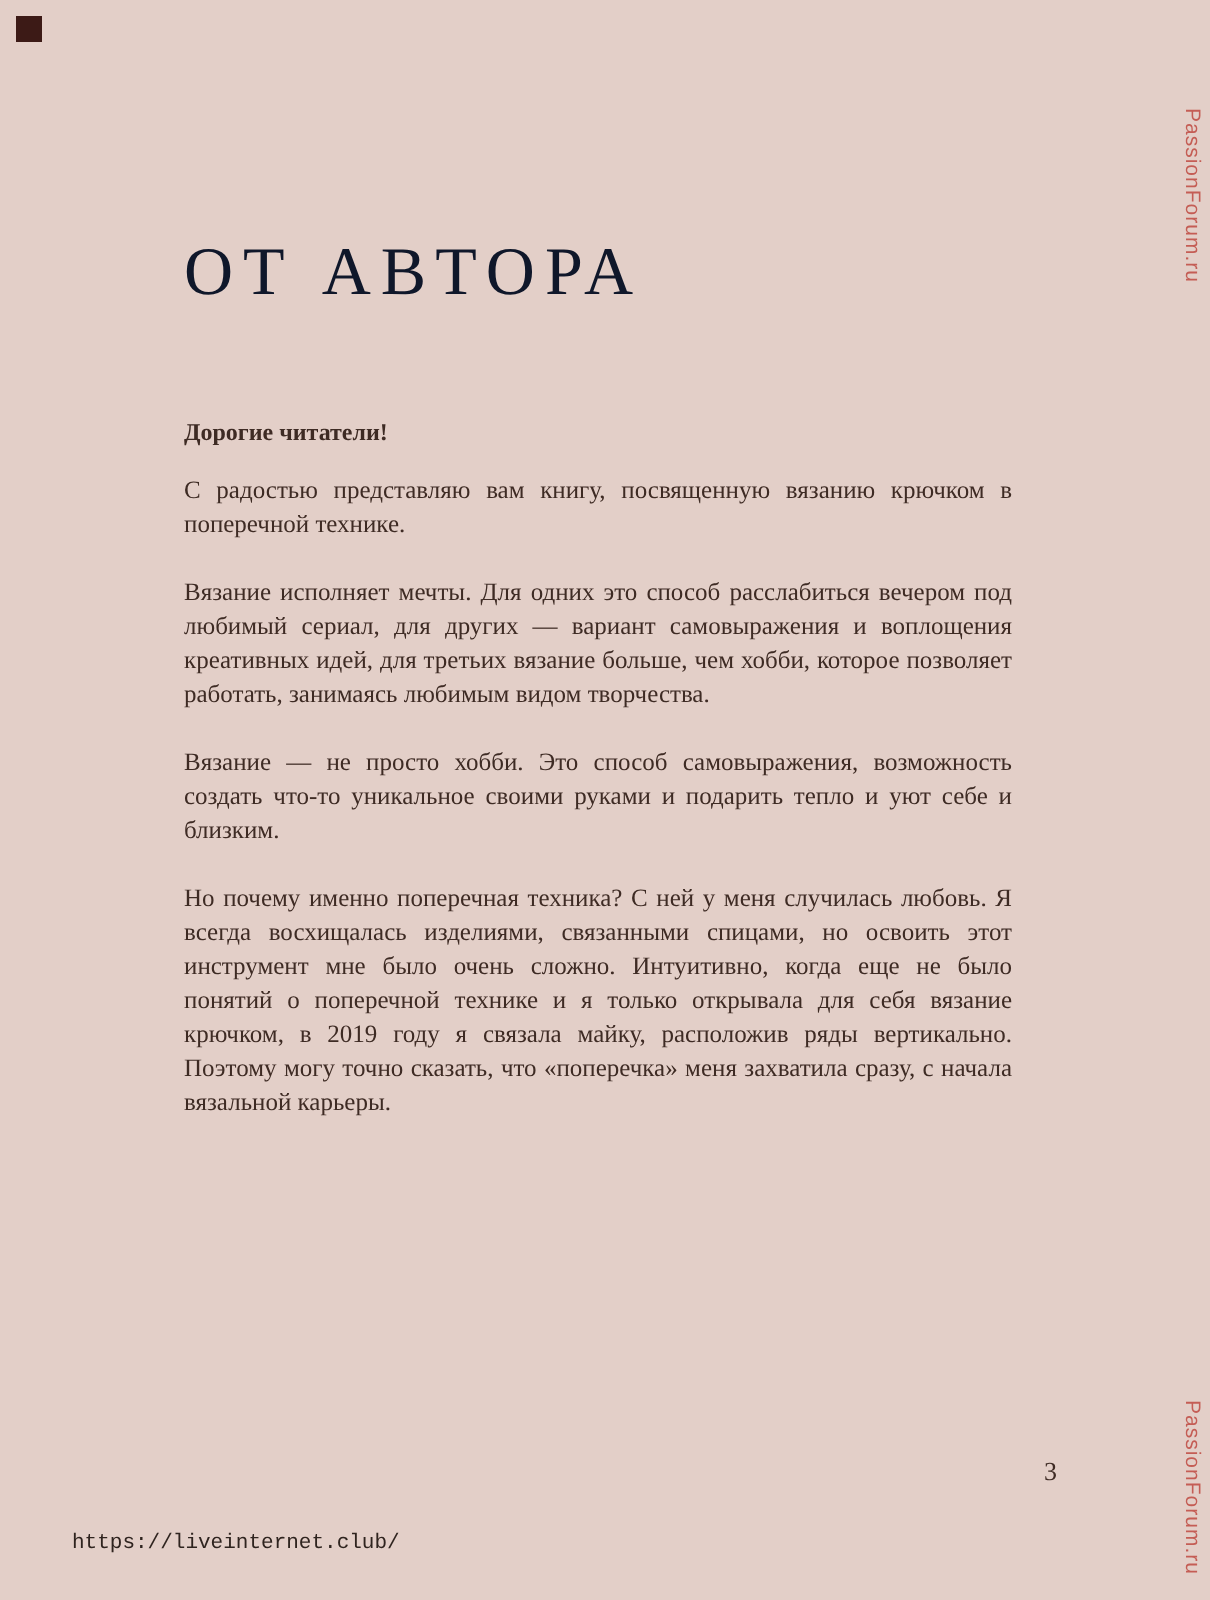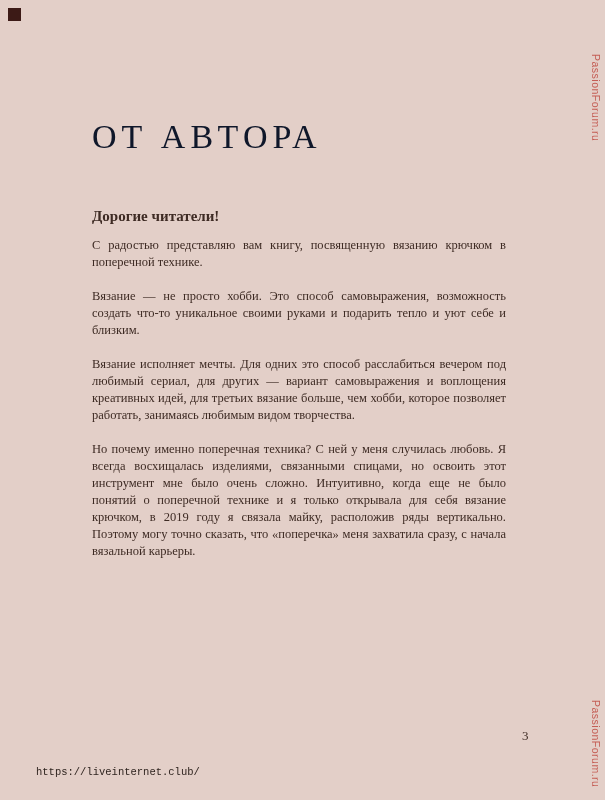--- a/index.html
+++ b/index.html
@@ -35,21 +35,21 @@
   .title{
     font-family:"Liberation Serif", serif;
     font-size:34px;
     font-weight:500;
     letter-spacing:5px;
     margin:0 0 52px 0;
     color:#0f172a;
   }
   .salutation{
     font-weight:bold;
-    font-size:15px;
+    font-size:12px;
     line-height:17px;
     margin:0 0 12px 0;
   }
   .para{
     font-size:12.5px;
     line-height:17px;
     margin:0 0 17px 0;
     text-align:justify;
     hyphens:auto;
     -webkit-hyphens:auto;
@@ -93,23 +93,23 @@
 
   <div class="watermark wm-bottom">PassionForum.ru</div>
 
   <main class="content">
     <h1 class="title">ОТ АВТОРА</h1>
 
     <p class="salutation">Дорогие читатели!</p>
 
     <p class="para">С радостью представляю вам книгу, посвященную вязанию крючком в поперечной технике.</p>
 
+    <p class="para">Вязание исполняет мечты. Для одних это способ расслабиться вечером под любимый сериал, для других — вариант самовыражения и воплощения креативных идей, для третьих вязание больше, чем хобби, которое позволяет работать, занимаясь любимым видом творчества.</p>
+
     <p class="para">Вязание — не просто хобби. Это способ самовыражения, возможность создать что-то уникальное своими руками и подарить тепло и уют себе и близким.</p>
-
-    <p class="para">Вязание исполняет мечты. Для одних это способ расслабиться вечером под любимый сериал, для других — вариант самовыражения и воплощения креативных идей, для третьих вязание больше, чем хобби, которое позволяет работать, занимаясь любимым видом творчества.</p>
 
 
     <p class="para">Но почему именно поперечная техника? С ней у меня случилась любовь. Я всегда восхищалась изделиями, связанными спицами, но освоить этот инструмент мне было очень сложно. Интуитивно, когда еще не было понятий о поперечной технике и я только открывала для себя вязание крючком, в 2019 году я связала майку, расположив ряды вертикально. Поэтому могу точно сказать, что «поперечка» меня захватила сразу, с начала вязальной карьеры.</p>
   </main>
 
   <div class="page-number">3</div>
 
   <a class="footer-url" href="#">https://liveinternet.club/</a>
 
 </div>

